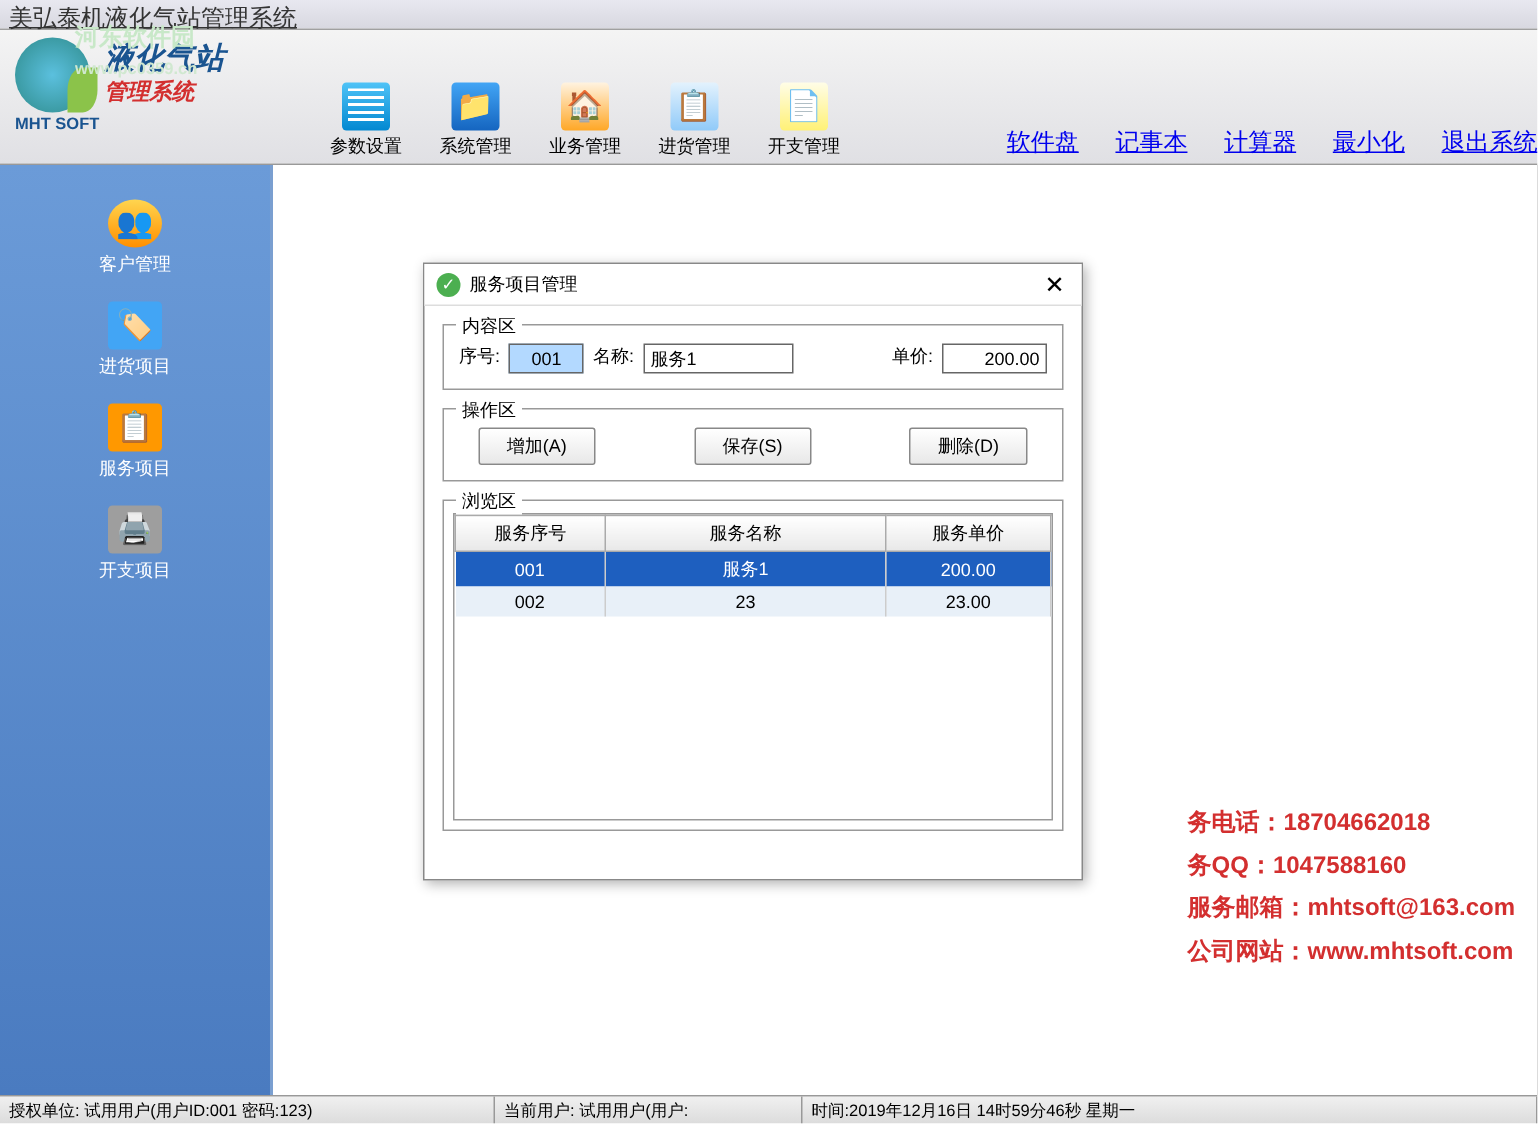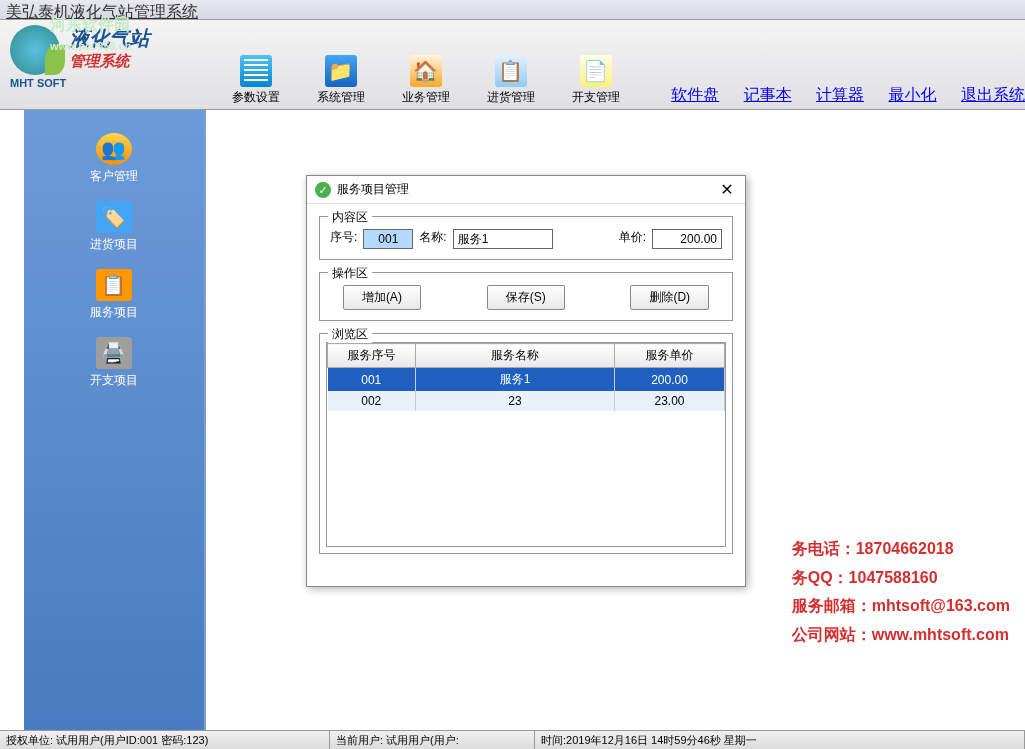--- a/index.html
+++ b/index.html
@@ -11,38 +11,38 @@
     .logo-area { position: absolute; left: 10px; top: 5px; width: 200px; }
     .logo-circle { width: 50px; height: 50px; border-radius: 50%; background: radial-gradient(#5bc0de, #2e8b8b); display: inline-block; vertical-align: top; position: relative; }
     .logo-circle::after { content: ""; position: absolute; right: -5px; bottom: 0; width: 20px; height: 30px; background: #8bc34a; border-radius: 50% 0; }
     .logo-text { display: inline-block; vertical-align: top; margin-left: 5px; }
     .logo-line1 { color: #1a5490; font-size: 20px; font-weight: bold; font-style: italic; }
     .logo-line2 { color: #d32f2f; font-size: 15px; font-weight: bold; font-style: italic; }
     .mht-soft { color: #1a5490; font-size: 11px; font-weight: bold; margin-top: 2px; }
     .watermark { position: absolute; left: 50px; top: -5px; color: #c8e8c8; font-size: 16px; font-weight: bold; z-index: 1; }
     
     .toolbar-buttons { position: absolute; left: 220px; top: 35px; display: flex; gap: 25px; }
-    .toolbar-btn { text-align: right; cursor: pointer; margin-left: 12px; }
+    .toolbar-btn { text-align: right; cursor: pointer; }
     .toolbar-icon { width: 32px; height: 32px; margin: 0 auto 2px; border-radius: 3px; }
     .icon-params { background: linear-gradient(#4fc3f7, #0288d1); position: relative; }
     .icon-params::after { content: ""; position: absolute; left: 4px; top: 4px; right: 4px; bottom: 4px; background: repeating-linear-gradient(#fff 0, #fff 2px, transparent 2px, transparent 5px); }
     .icon-system { background: linear-gradient(#42a5f5, #1565c0); }
     .icon-system::after { content: "📁"; font-size: 20px; display: block; text-align: center; line-height: 32px; }
     .icon-business { background: linear-gradient(#fff3e0, #ffa726); }
     .icon-business::after { content: "🏠"; font-size: 20px; display: block; text-align: center; line-height: 32px; }
     .icon-purchase { background: linear-gradient(#e3f2fd, #90caf9); }
     .icon-purchase::after { content: "📋"; font-size: 20px; display: block; text-align: center; line-height: 32px; }
     .icon-expense { background: linear-gradient(#fffde7, #fff176); }
     .icon-expense::after { content: "📄"; font-size: 20px; display: block; text-align: center; line-height: 32px; }
     .toolbar-label { font-size: 12px; }
     
     .top-links { position: absolute; right: 0; bottom: 3px; font-size: 16px; }
     .top-links a { color: #0000ee; text-decoration: underline; margin-left: 20px; cursor: pointer; }
     
-    .main-area { display: flex; height: 620px; background: #404040; margin-left: 24px; }
+    .main-area { display: flex; height: 620px; background: #404040; }
     .sidebar { width: 180px; background: linear-gradient(#6b9bd8, #4a7bc0); padding-top: 15px; }
     .sidebar-item { text-align: center; padding: 8px 0; cursor: pointer; color: #fff; font-size: 12px; }
     .sidebar-icon { width: 36px; height: 32px; margin: 0 auto 3px; }
     .si-customer { background: linear-gradient(#ffd54f, #ff8f00); border-radius: 50%; position: relative; }
     .si-customer::after { content: "👥"; font-size: 20px; display: block; line-height: 32px; }
     .si-service { background: #ff9800; border-radius: 3px; }
     .si-service::after { content: "📋"; font-size: 20px; display: block; line-height: 32px; }
     .si-purchase { background: #42a5f5; border-radius: 3px; position: relative; }
     .si-purchase::after { content: "🏷️"; font-size: 20px; display: block; line-height: 32px; }
     .si-expense { background: #9e9e9e; border-radius: 3px; }
@@ -180,21 +180,21 @@
             <button class="btn">保存(S)</button>
             <button class="btn">删除(D)</button>
           </div>
         </div>
         <div class="fieldset" style="padding:8px 6px 6px">
           <div class="fieldset-label">浏览区</div>
           <div class="table-area">
             <table class="table">
               <thead>
                 <tr>
-                  <th style="width:88px">服务序号</th>
+                  <th style="width:100px">服务序号</th>
                   <th>服务名称</th>
                   <th style="width:110px">服务单价</th>
                 </tr>
               </thead>
               <tbody>
                 <tr class="selected">
                   <td>001</td>
                   <td>服务1</td>
                   <td>200.00</td>
                 </tr>

